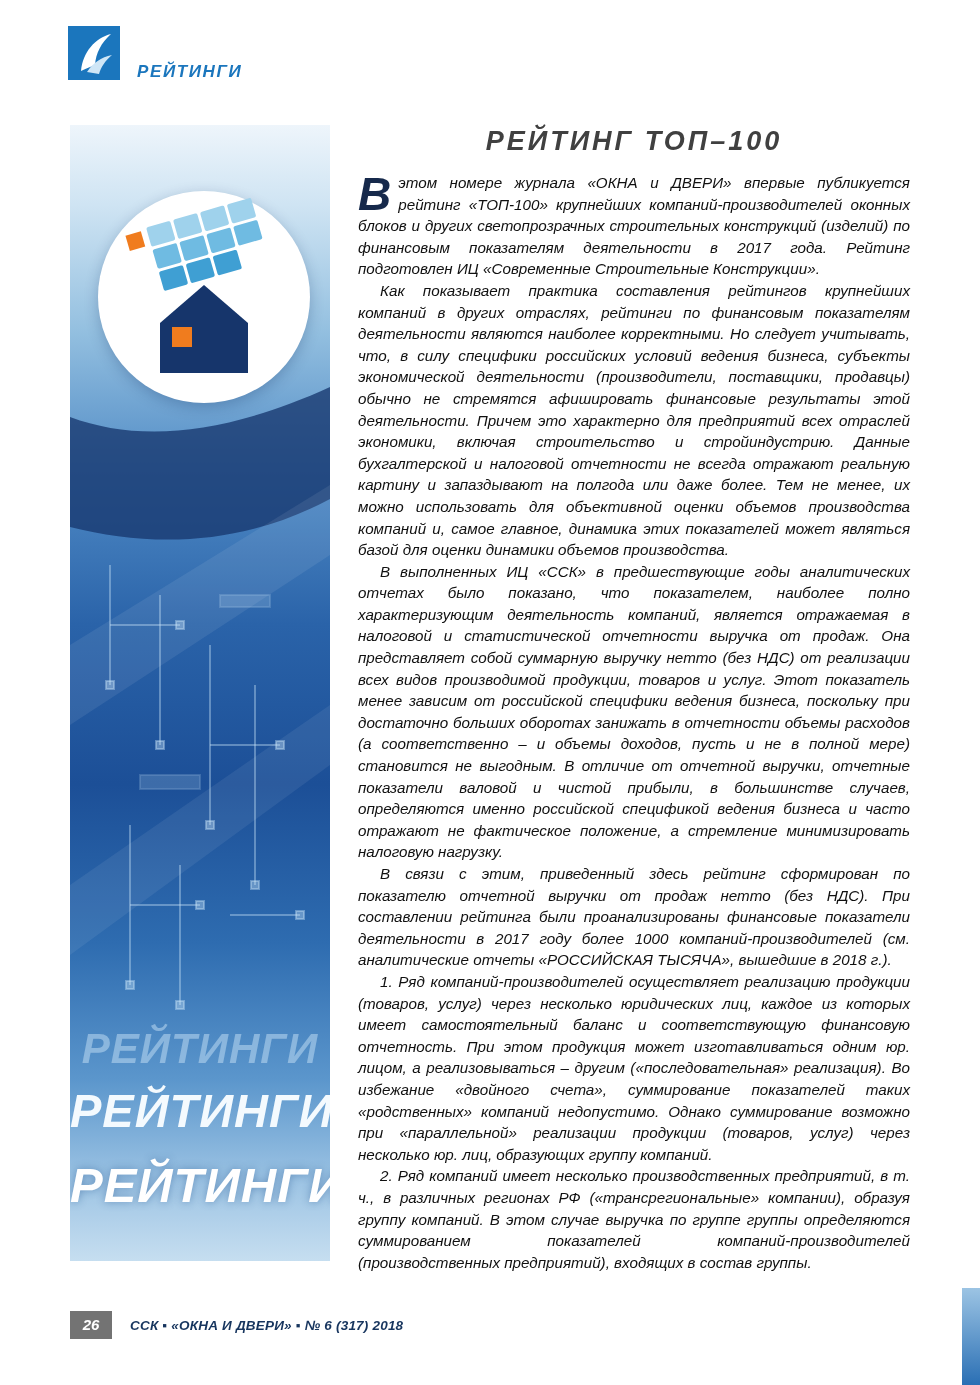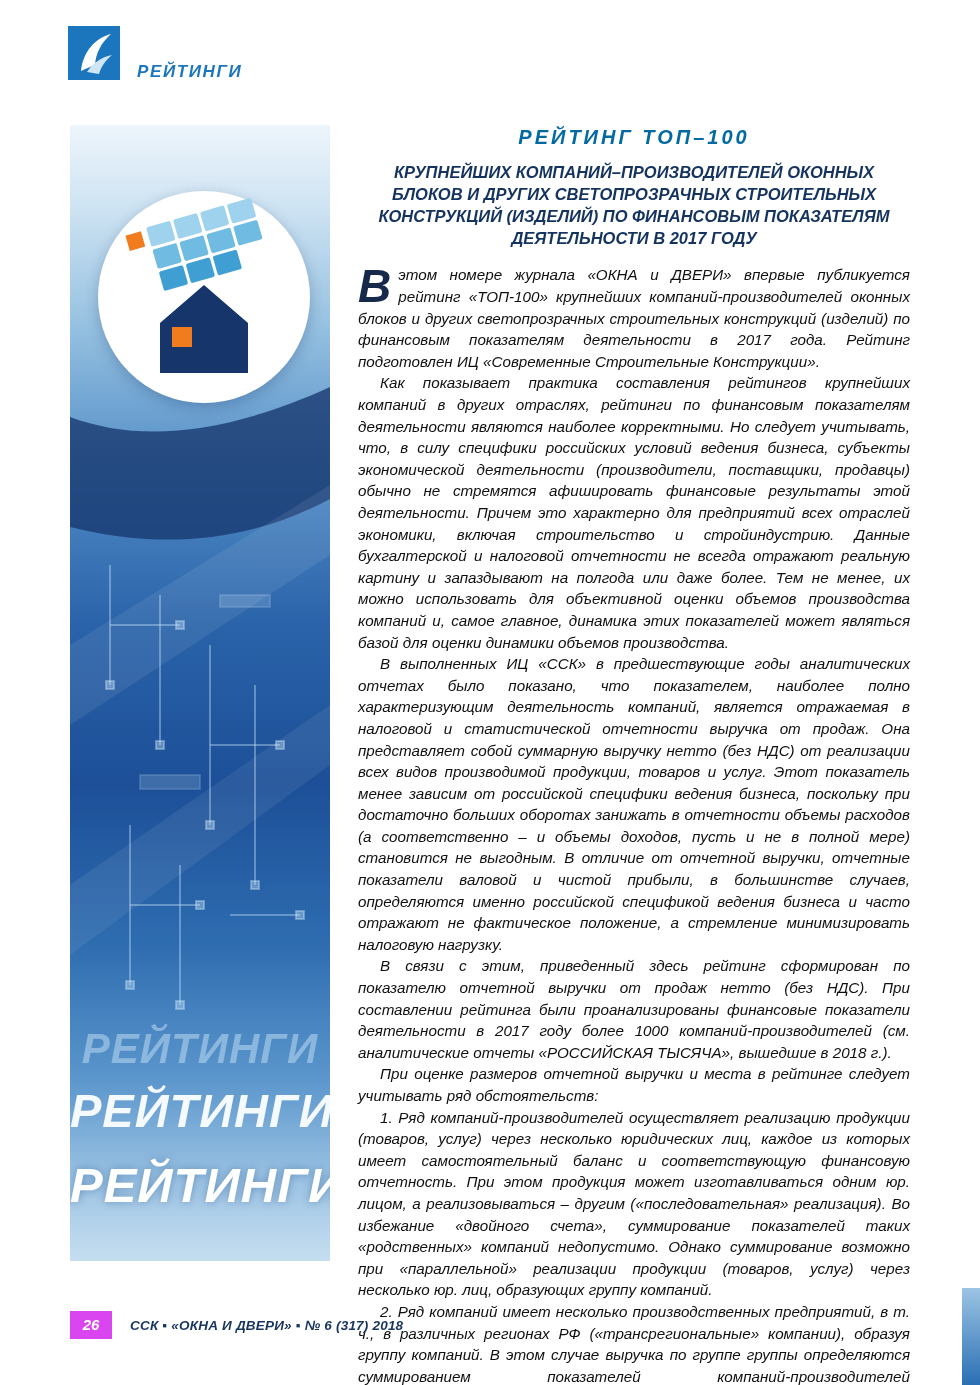--- a/index.html
+++ b/index.html
@@ -32,39 +32,39 @@
     position:absolute; left:0; width:100%; text-align:center; font-weight:bold;
     letter-spacing:1px; white-space:nowrap;
   }
   .wm1 { top:900px; font-size:42px; color:rgba(205,230,248,0.48); }
   .wm2 { top:958px; font-size:47px; color:#f4fafe; }
   .wm3 { top:1032px; font-size:49px; color:#ffffff; text-shadow:0 0 8px rgba(30,80,140,.45); }
 
   
   .main { position:absolute; left:358px; top:126px; width:552px; }
   .title {
-    text-align:center; font-size:20px; font-weight:bold; color:#0369a1;
+    text-align:center; font-size:27px; font-weight:bold; color:#404040;
     letter-spacing:3px; white-space:nowrap;
   }
   .subtitle {
     margin-top:12px; text-align:center; font-size:16.5px; font-weight:bold;
     color:#14335f; line-height:1.34;
   }
   .body { margin-top:15px; font-size:15.2px; line-height:21.6px; color:#101010; text-align:justify; }
   .para { margin:0; text-indent:22px; }
   .para.lead { text-indent:0; }
   .dropcap {
     float:left; font-size:46px; line-height:38px; padding:3px 7px 0 0;
     font-weight:bold; color:#16294b;
   }
 
   
   .page-num {
     position:absolute; left:70px; top:1311px; width:42px; height:28px;
-    background:#d946ef; color:#ffffff; font-weight:bold; font-size:15px;
+    background:#737373; color:#ffffff; font-weight:bold; font-size:15px;
     text-align:center; line-height:28px;
   }
   .imprint {
     position:absolute; left:130px; top:1318px; font-size:13.5px; font-weight:bold;
     color:#17355e; letter-spacing:0.2px;
   }
   .edge-bar {
     position:absolute; left:962px; top:1288px; width:18px; height:97px;
     background:linear-gradient(180deg,#9cc4e4,#2a6fb4);
   }
@@ -142,27 +142,25 @@
       </svg>
     </div>
 
     <div class="wm wm1">РЕЙТИНГИ</div>
     <div class="wm wm2">РЕЙТИНГИ</div>
     <div class="wm wm3">РЕЙТИНГИ</div>
   </div>
 
   <div class="main">
     <div class="title">РЕЙТИНГ ТОП–100</div>
-    <div class="subtitle">КРУПНЕЙШИХ КОМПАНИЙ–ПРОИЗВОДИТЕЛЕЙ ОКОННЫХ БЛОКОВ И ДРУГИХ СВЕТОПРОЗРАЧНЫХ СТРОИТЕЛЬНЫХ КОНСТРУКЦИЙ (ИЗДЕЛИЙ) ПО ФИНАНСОВЫМ ПОКАЗАТЕЛЯМ ДЕЯТЕЛЬНОСТИ В 2017 ГОДУ</div>
     <div class="body">
       <p class="para lead"><span class="dropcap">В</span><span>этом номере журнала «ОКНА и ДВЕРИ» впервые публикуется рейтинг «ТОП-100» крупнейших компаний-производителей оконных блоков и других светопрозрачных строительных конструкций (изделий) по финансовым показателям деятельности в 2017 года. Рейтинг подготовлен ИЦ «Современные Строительные Конструкции».</span></p>
       <p class="para">Как показывает практика составления рейтингов крупнейших компаний в других отраслях, рейтинги по финансовым показателям деятельности являются наиболее корректными. Но следует учитывать, что, в силу специфики российских условий ведения бизнеса, субъекты экономической деятельности (производители, поставщики, продавцы) обычно не стремятся афишировать финансовые результаты этой деятельности. Причем это характерно для предприятий всех отраслей экономики, включая строительство и стройиндустрию. Данные бухгалтерской и налоговой отчетности не всегда отражают реальную картину и запаздывают на полгода или даже более. Тем не менее, их можно использовать для объективной оценки объемов производства компаний и, самое главное, динамика этих показателей может являться базой для оценки динамики объемов производства.</p>
       <p class="para">В выполненных ИЦ «ССК» в предшествующие годы аналитических отчетах было показано, что показателем, наиболее полно характеризующим деятельность компаний, является отражаемая в налоговой и статистической отчетности выручка от продаж. Она представляет собой суммарную выручку нетто (без НДС) от реализации всех видов производимой продукции, товаров и услуг. Этот показатель менее зависим от российской специфики ведения бизнеса, поскольку при достаточно больших оборотах занижать в отчетности объемы расходов (а соответственно – и объемы доходов, пусть и не в полной мере) становится не выгодным. В отличие от отчетной выручки, отчетные показатели валовой и чистой прибыли, в большинстве случаев, определяются именно российской спецификой ведения бизнеса и часто отражают не фактическое положение, а стремление минимизировать налоговую нагрузку.</p>
       <p class="para">В связи с этим, приведенный здесь рейтинг сформирован по показателю отчетной выручки от продаж нетто (без НДС). При составлении рейтинга были проанализированы финансовые показатели деятельности в 2017 году более 1000 компаний-производителей (см. аналитические отчеты «РОССИЙСКАЯ ТЫСЯЧА», вышедшие в 2018 г.).</p>
-      <p class="para">При оценке размеров отчетной выручки и места в рейтинге следует учитывать ряд обстоятельств:</p>
       <p class="para">1. Ряд компаний-производителей осуществляет реализацию продукции (товаров, услуг) через несколько юридических лиц, каждое из которых имеет самостоятельный баланс и соответствующую финансовую отчетность. При этом продукция может изготавливаться одним юр. лицом, а реализовываться – другим («последовательная» реализация). Во избежание «двойного счета», суммирование показателей таких «родственных» компаний недопустимо. Однако суммирование возможно при «параллельной» реализации продукции (товаров, услуг) через несколько юр. лиц, образующих группу компаний.</p>
       <p class="para">2. Ряд компаний имеет несколько производственных предприятий, в т. ч., в различных регионах РФ («трансрегиональные» компании), образуя группу компаний. В этом случае выручка по группе группы определяются суммированием показателей компаний-производителей (производственных предприятий), входящих в состав группы.</p>
     </div>
   </div>
 
   <div class="page-num">26</div>
   <div class="imprint">ССК ▪ «ОКНА И ДВЕРИ» ▪ № 6 (317) 2018</div>
   <div class="edge-bar"></div>
 
 </div>

